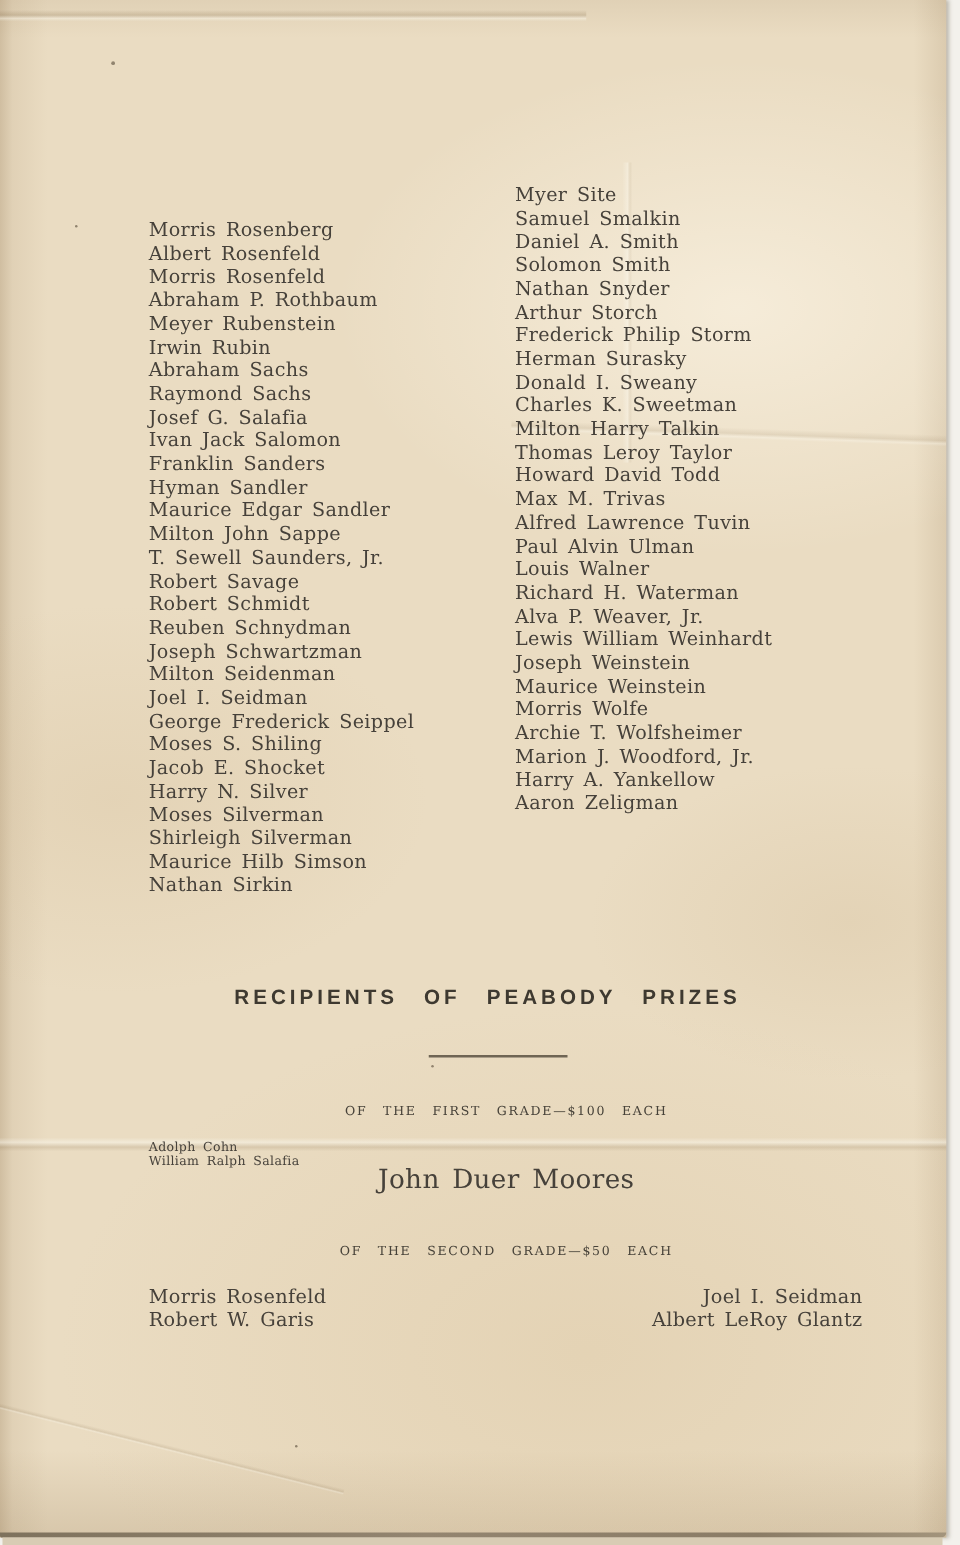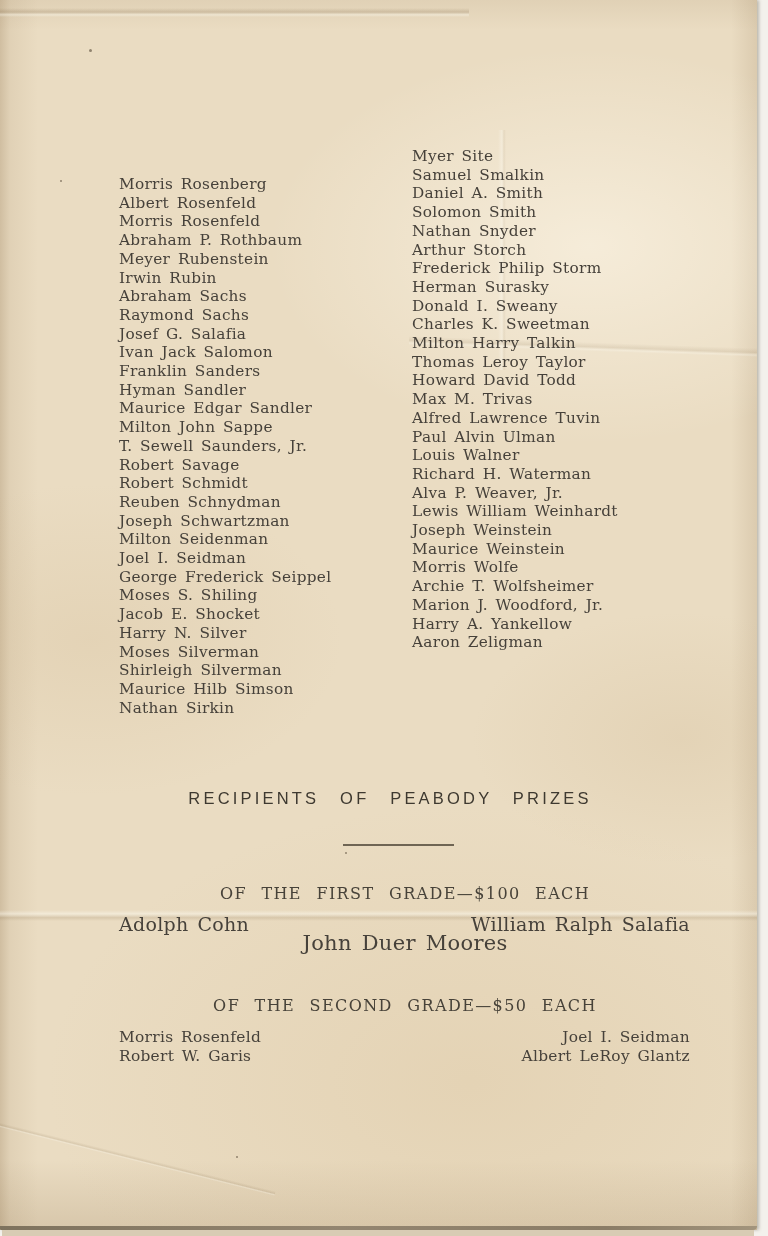--- a/index.html
+++ b/index.html
@@ -65,38 +65,38 @@
     letter-spacing:0.3px;word-spacing:2.5px;
     white-space:nowrap;
   }
   .names-col.left-col{left:119px;margin-top:28px;}
   .names-col.right-col{left:412px;}
   
   .peabody-title{
     position:absolute;left:100px;top:789px;width:580px;
     text-align:center;
     font-family:"Liberation Sans","DejaVu Sans",sans-serif;
-    font-size:16.5px;font-weight:400;color:#3e3930;
+    font-size:16.5px;font-weight:700;color:#3e3930;
     letter-spacing:3.2px;word-spacing:13px;white-space:nowrap;
   }
   .divider-rule{
     position:absolute;left:343px;top:844px;width:111px;height:1.6px;
     background:#6f6554;
   }
   .grade-heading{
     position:absolute;left:119px;width:572px;text-align:center;
-    font-size:16px;color:#474239;
+    font-size:10px;color:#474239;
     letter-spacing:1.4px;word-spacing:8px;white-space:nowrap;
   }
   .grade-heading.first{top:884px;}
   .grade-heading.second{top:996px;}
   .prize-row{
     position:absolute;left:119px;top:913px;width:571px;
     display:flex;justify-content:space-between;
-    font-size:19px;letter-spacing:0.3px;word-spacing:2.5px;
+    font-size:10px;letter-spacing:0.3px;word-spacing:2.5px;flex-direction:column;
   }
   .prize-center{
     position:absolute;left:119px;top:931px;width:572px;text-align:center;
     font-size:21px;letter-spacing:0.3px;word-spacing:3px;
   }
   .prize-cols{
     position:absolute;left:119px;top:1028px;width:571px;
     display:flex;justify-content:space-between;
     font-size:15.4px;line-height:18.6px;letter-spacing:0.3px;word-spacing:2.5px;
   }

